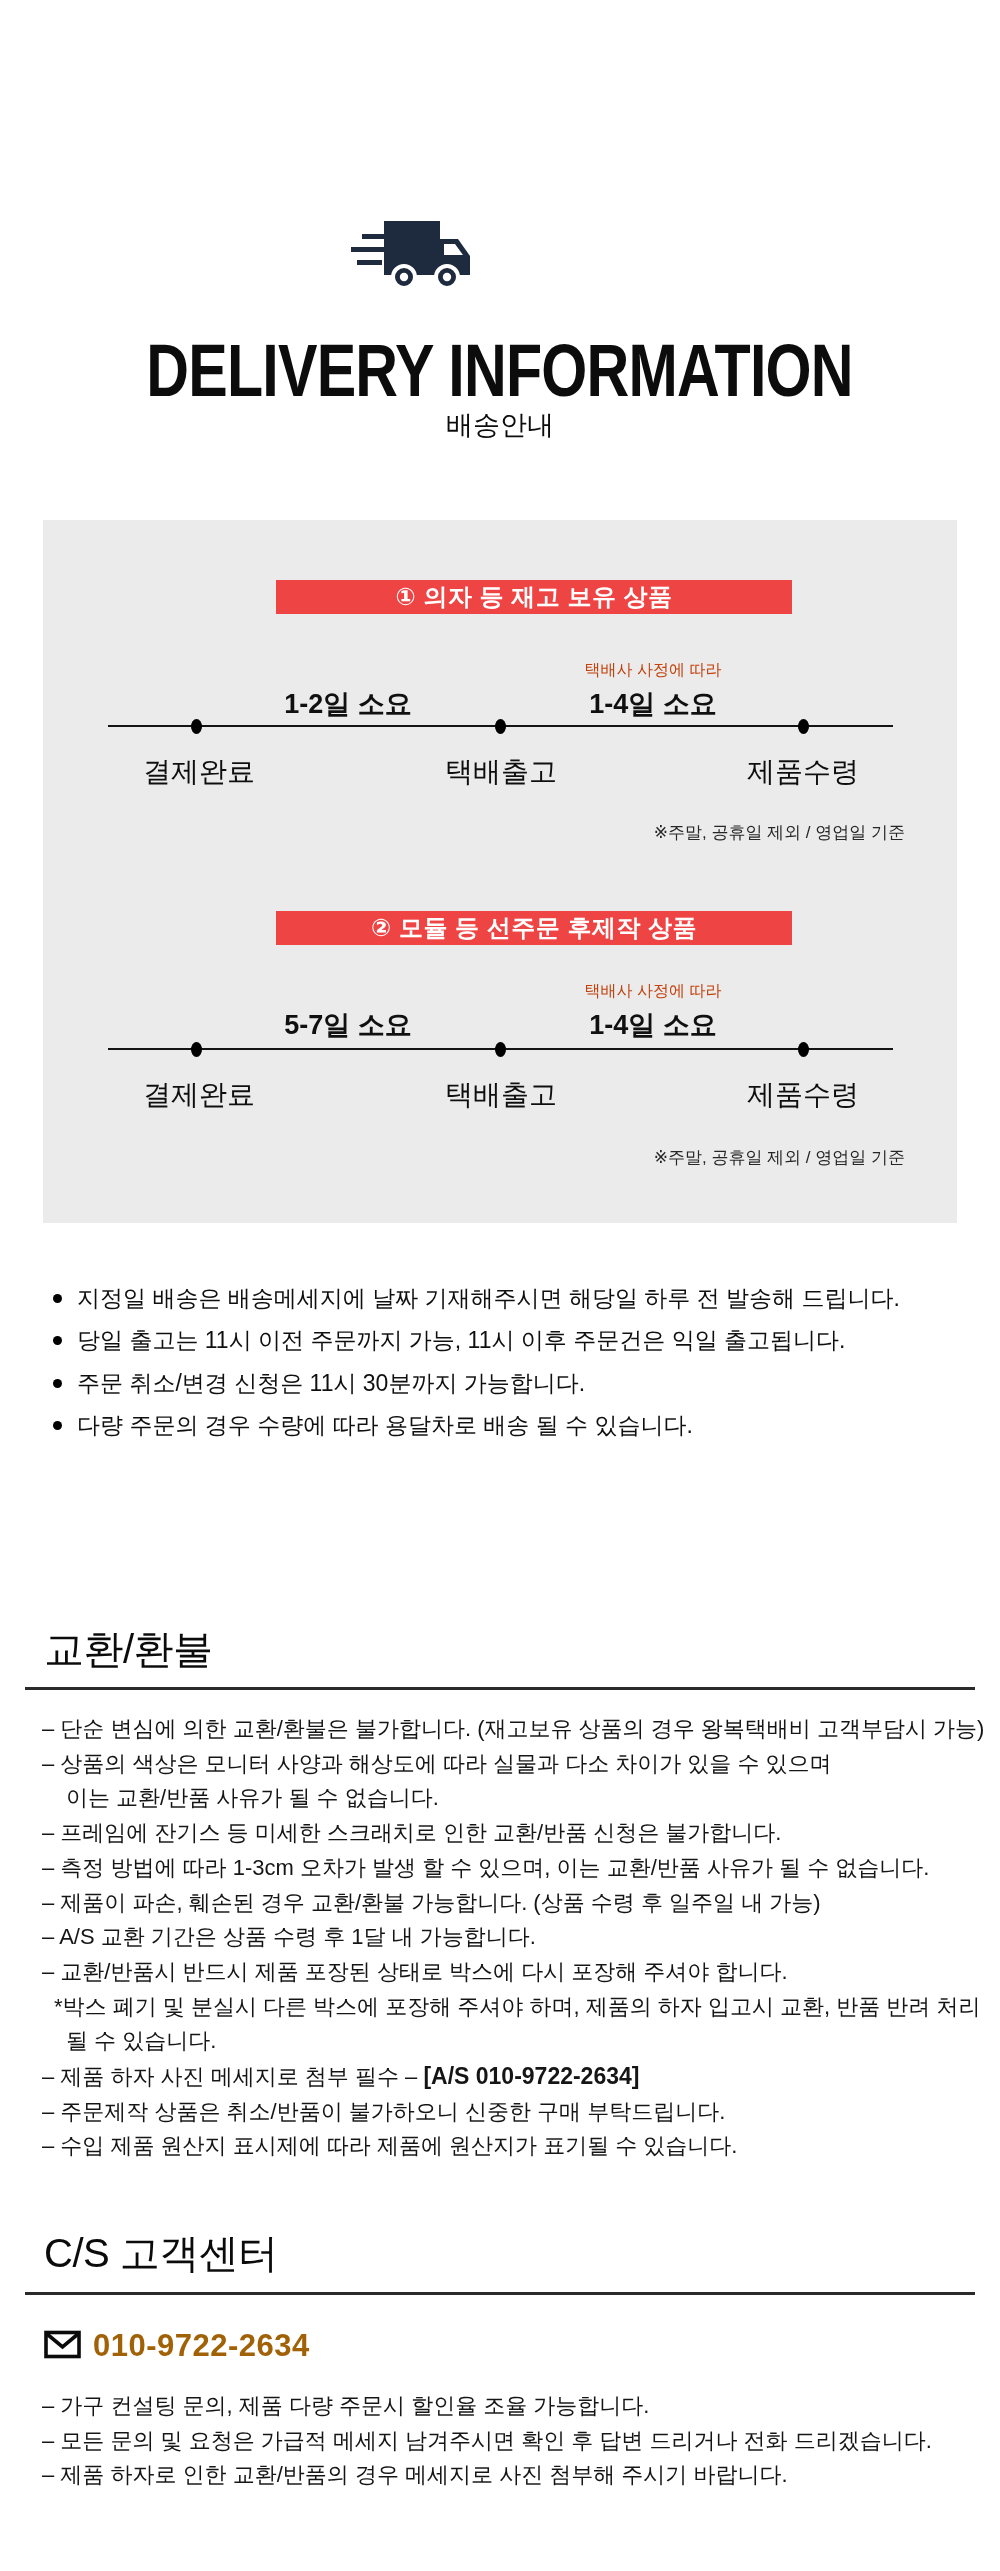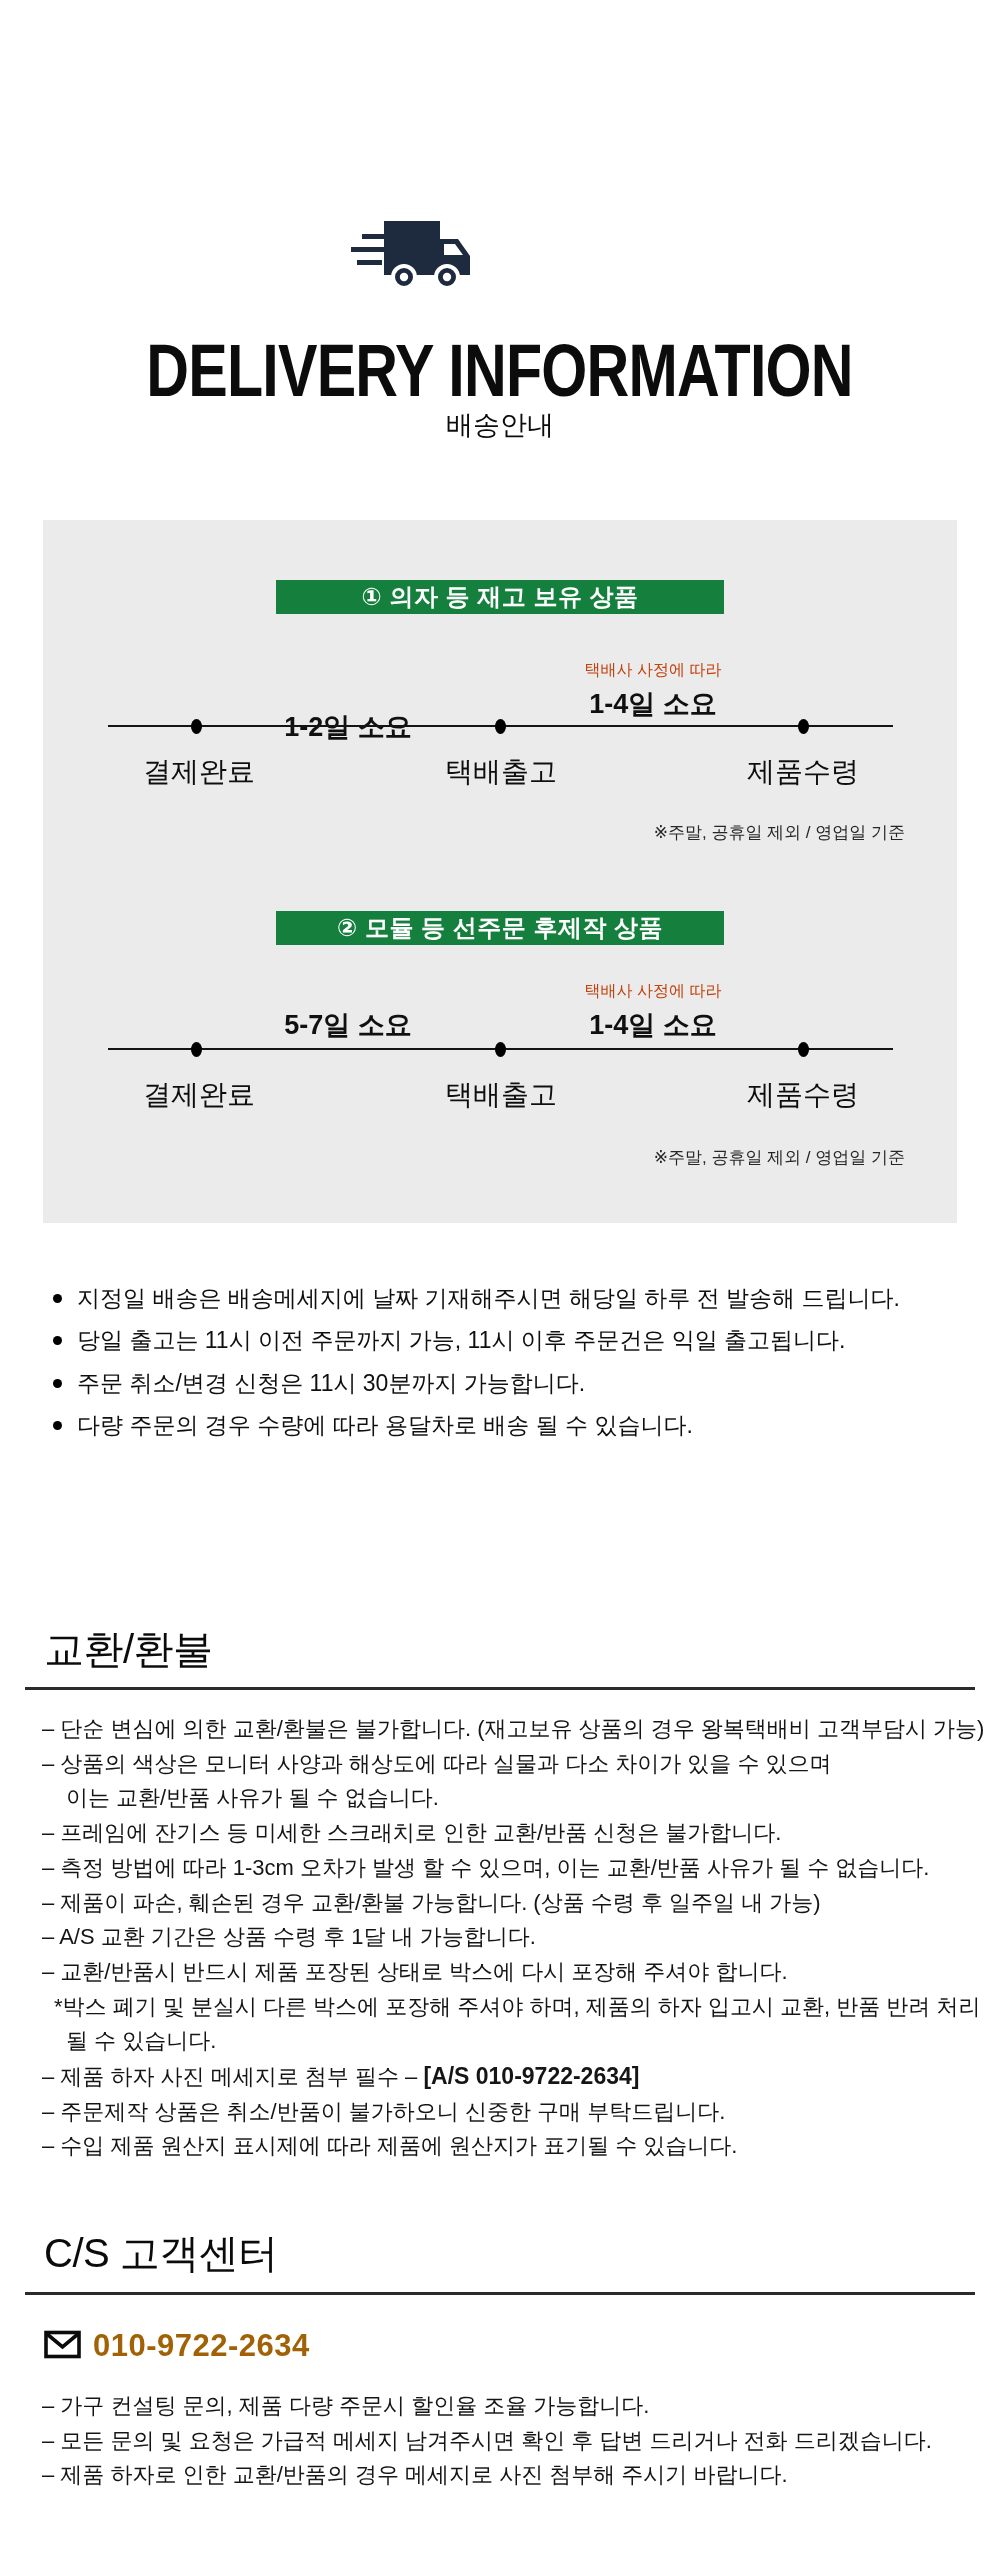--- a/index.html
+++ b/index.html
@@ -12,30 +12,30 @@
 
   
   .truck{left:348px;top:211px;width:124px;height:84px;}
   .main-title{left:0;right:0;top:334px;text-align:center;font-weight:bold;
     font-size:74px;line-height:1;letter-spacing:-1px;white-space:nowrap;color:#0c0c0c;}
   .main-title .squeeze{display:inline-block;transform:scaleX(0.80);transform-origin:50% 50%;}
   .sub-title{left:0;right:0;top:407px;text-align:center;font-size:27px;color:#0c0c0c;}
 
   
   .dbox{left:43px;top:520px;width:914px;height:703px;background:#ebebeb;}
-  .badge{left:233px;width:448px;height:34px;background:#15803d;color:#fff;
+  .badge{left:233px;width:516px;height:34px;background:#ef4444;color:#fff;
     font-size:24px;font-weight:bold;display:flex;align-items:center;justify-content:center;
     white-space:nowrap;letter-spacing:0.5px;}
   .badge.b1{top:60px;}
   .badge.b2{top:391px;}
   .carrier-note{transform:translateX(-50%);font-size:16px;color:#c2410c;white-space:nowrap;}
   .cn1{left:610px;top:140px;}
   .cn2{left:610px;top:461px;}
   .duration{transform:translateX(-50%);font-size:27px;font-weight:bold;color:#101010;white-space:nowrap;}
-  .d1a{left:305px;top:166px;margin-top:23px;} .d1b{left:610px;top:166px;}
+  .d1a{left:305px;top:166px;} .d1b{left:610px;top:166px;}
   .d2a{left:305px;top:487px;} .d2b{left:610px;top:487px;}
   .tline{height:2px;background:#141414;left:65px;width:785px;}
   .tl1{top:205px;} .tl2{top:528px;}
   .tdot{width:11px;height:15px;border-radius:50%;background:#000;}
   .r1 .tdot{top:199px;} .r2 .tdot{top:522px;}
   .dotA{left:148px;} .dotB{left:452px;} .dotC{left:755px;}
   .step{transform:translateX(-50%);font-size:28px;font-weight:normal;color:#0e0e0e;white-space:nowrap;}
   .r1 .step{top:233px;} .r2 .step{top:556px;}
   .stA{left:156px;} .stB{left:458px;} .stC{left:760px;}
   .footnote{right:52px;font-size:17px;color:#262626;white-space:nowrap;}

